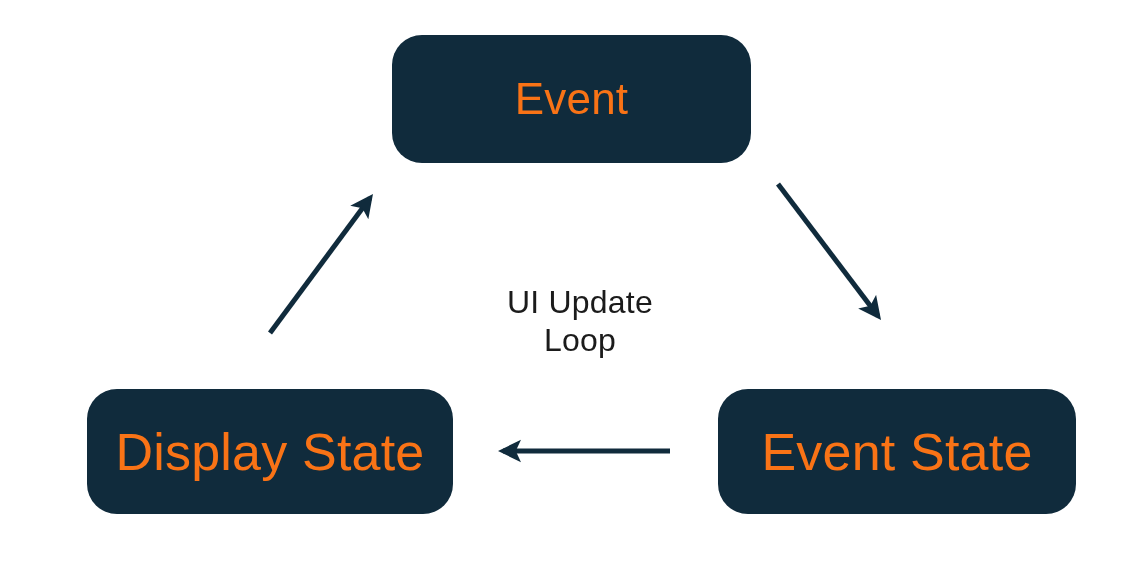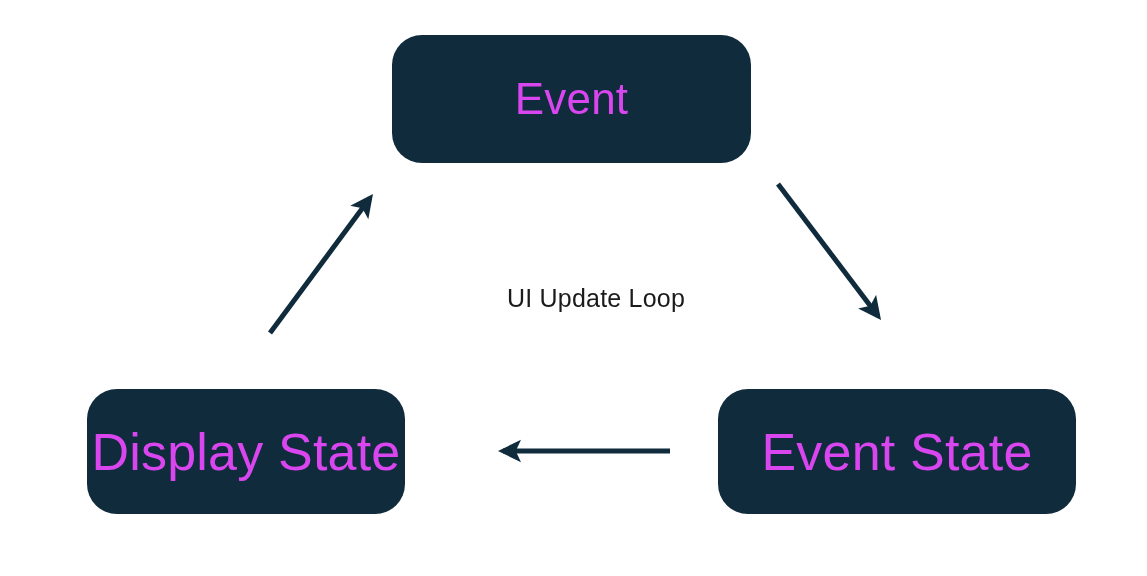--- a/index.html
+++ b/index.html
@@ -18,58 +18,58 @@
     overflow: hidden;
   }
   .node {
     position: absolute;
     display: flex;
     align-items: center;
     justify-content: center;
     background: #102b3c;
     border-radius: 28px;
     box-sizing: border-box;
-    color: #d946ef;
+    color: #f97316;
     letter-spacing: 0.2px;
     font-weight: 400;
     text-align: center;
     line-height: 1;
     user-select: none;
   }
   #node-event {
     left: 392px;
     top: 35px;
     width: 359px;
     height: 128px;
     border-radius: 30px;
     font-size: 44px;
   }
   #node-display-state {
     left: 87px;
     top: 389px;
-    width: 318px;
+    width: 366px;
     height: 125px;
     border-radius: 30px;
     font-size: 52px;
   }
   #node-update-state {
     left: 718px;
     top: 389px;
     width: 358px;
     height: 125px;
     border-radius: 30px;
     font-size: 52px;
   }
   #loop-label {
     position: absolute;
     left: 475px;
     top: 283px;
     width: 210px;
-    text-align: right;
-    font-size: 25px;
+    text-align: center;
+    font-size: 32px;
     color: #1b1b1b;
     letter-spacing: 0.2px;
     line-height: 1.2;
     user-select: none;
   }
   #arrow-layer {
     position: absolute;
     left: 0;
     top: 0;
     width: 1147px;

